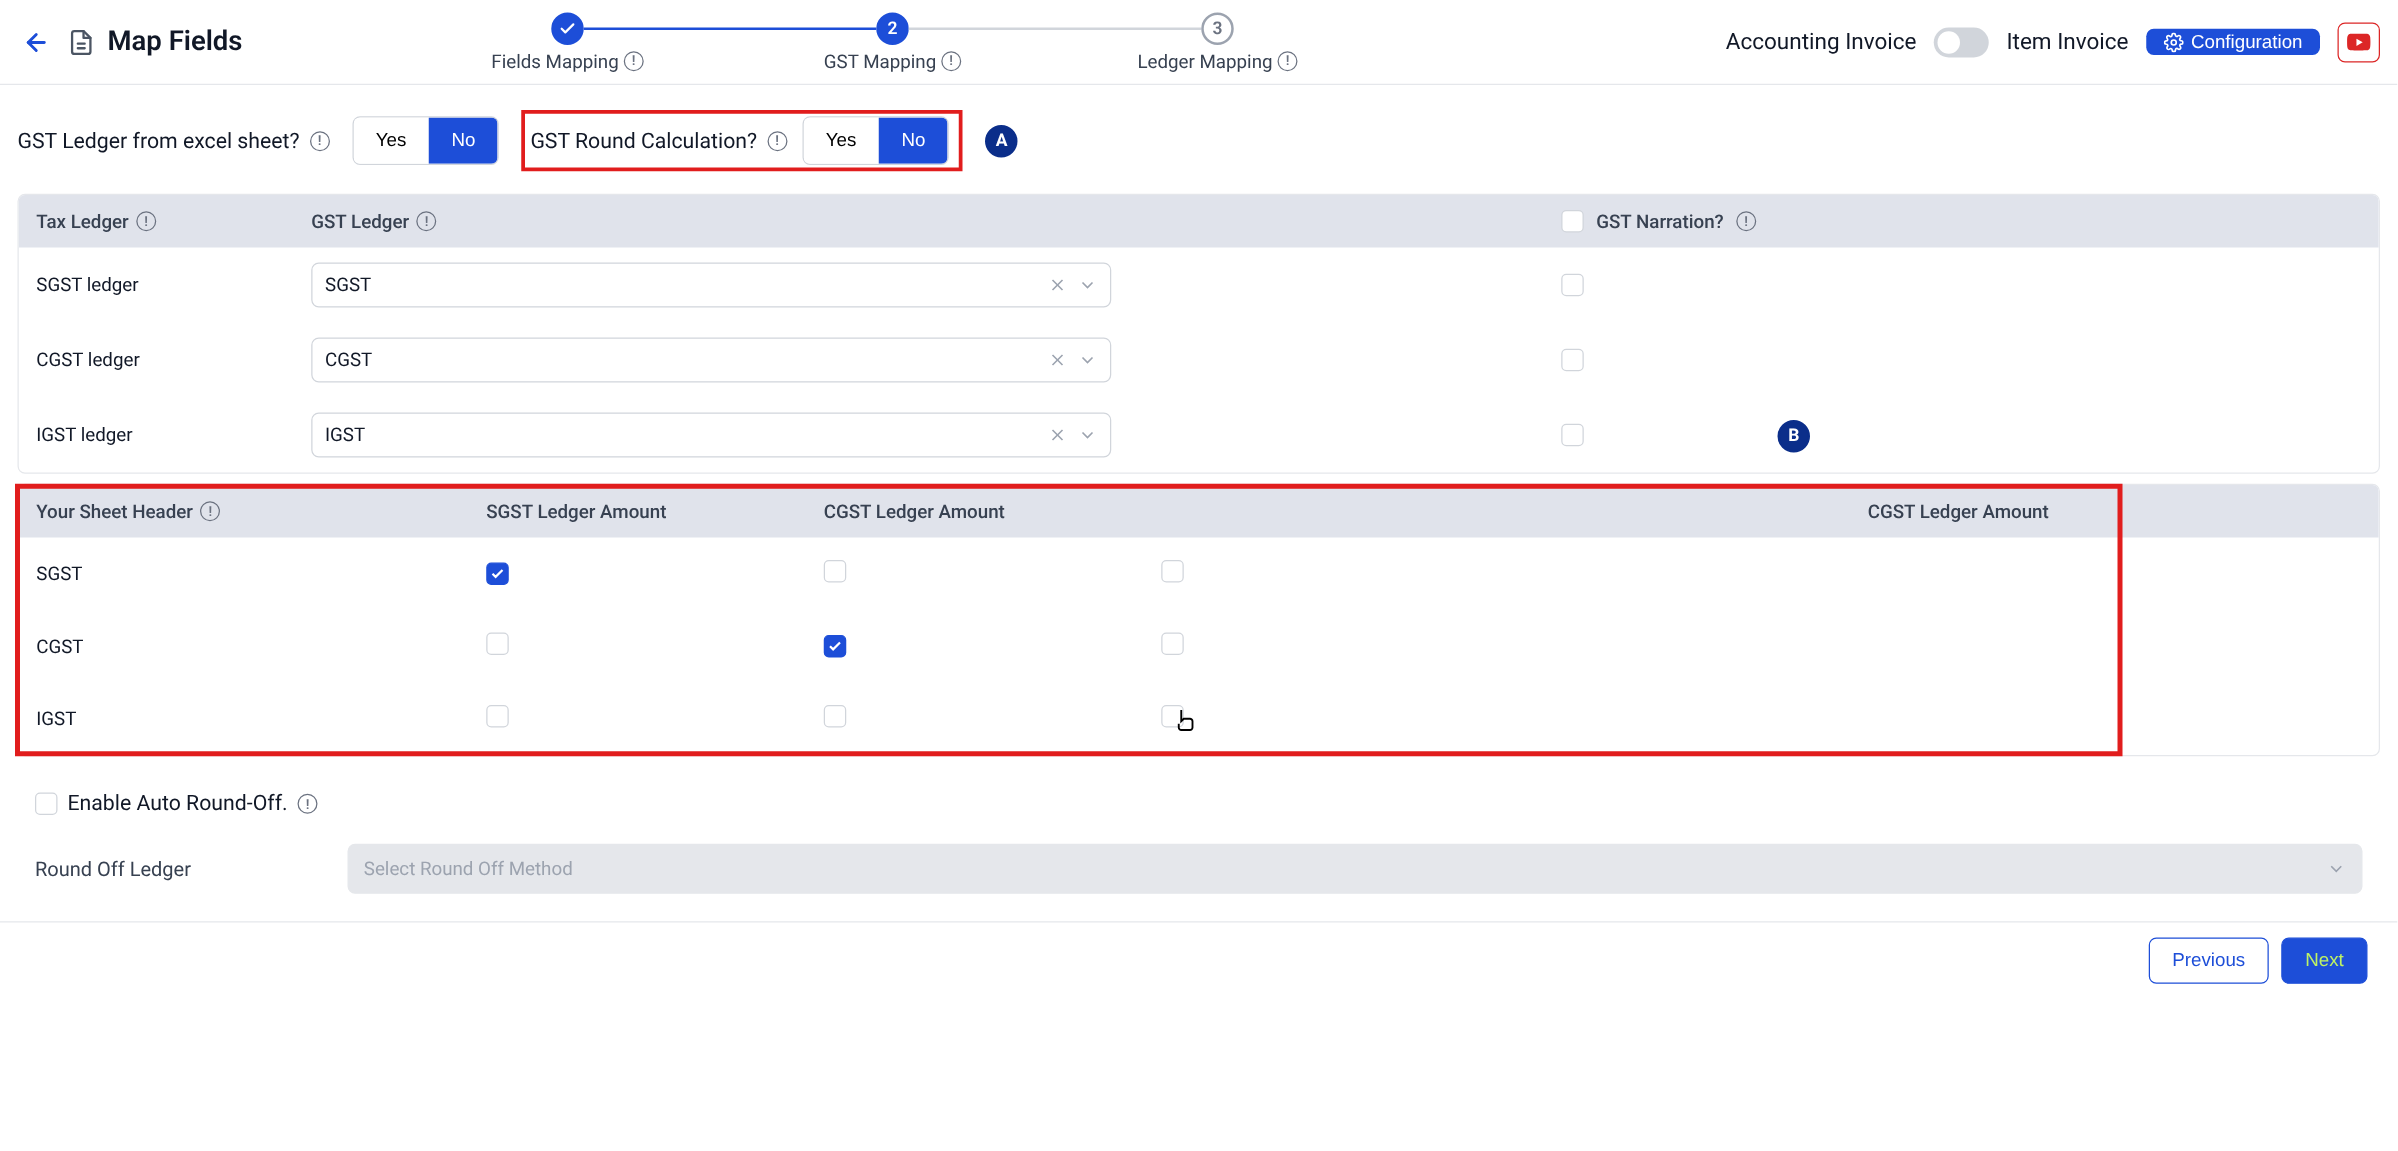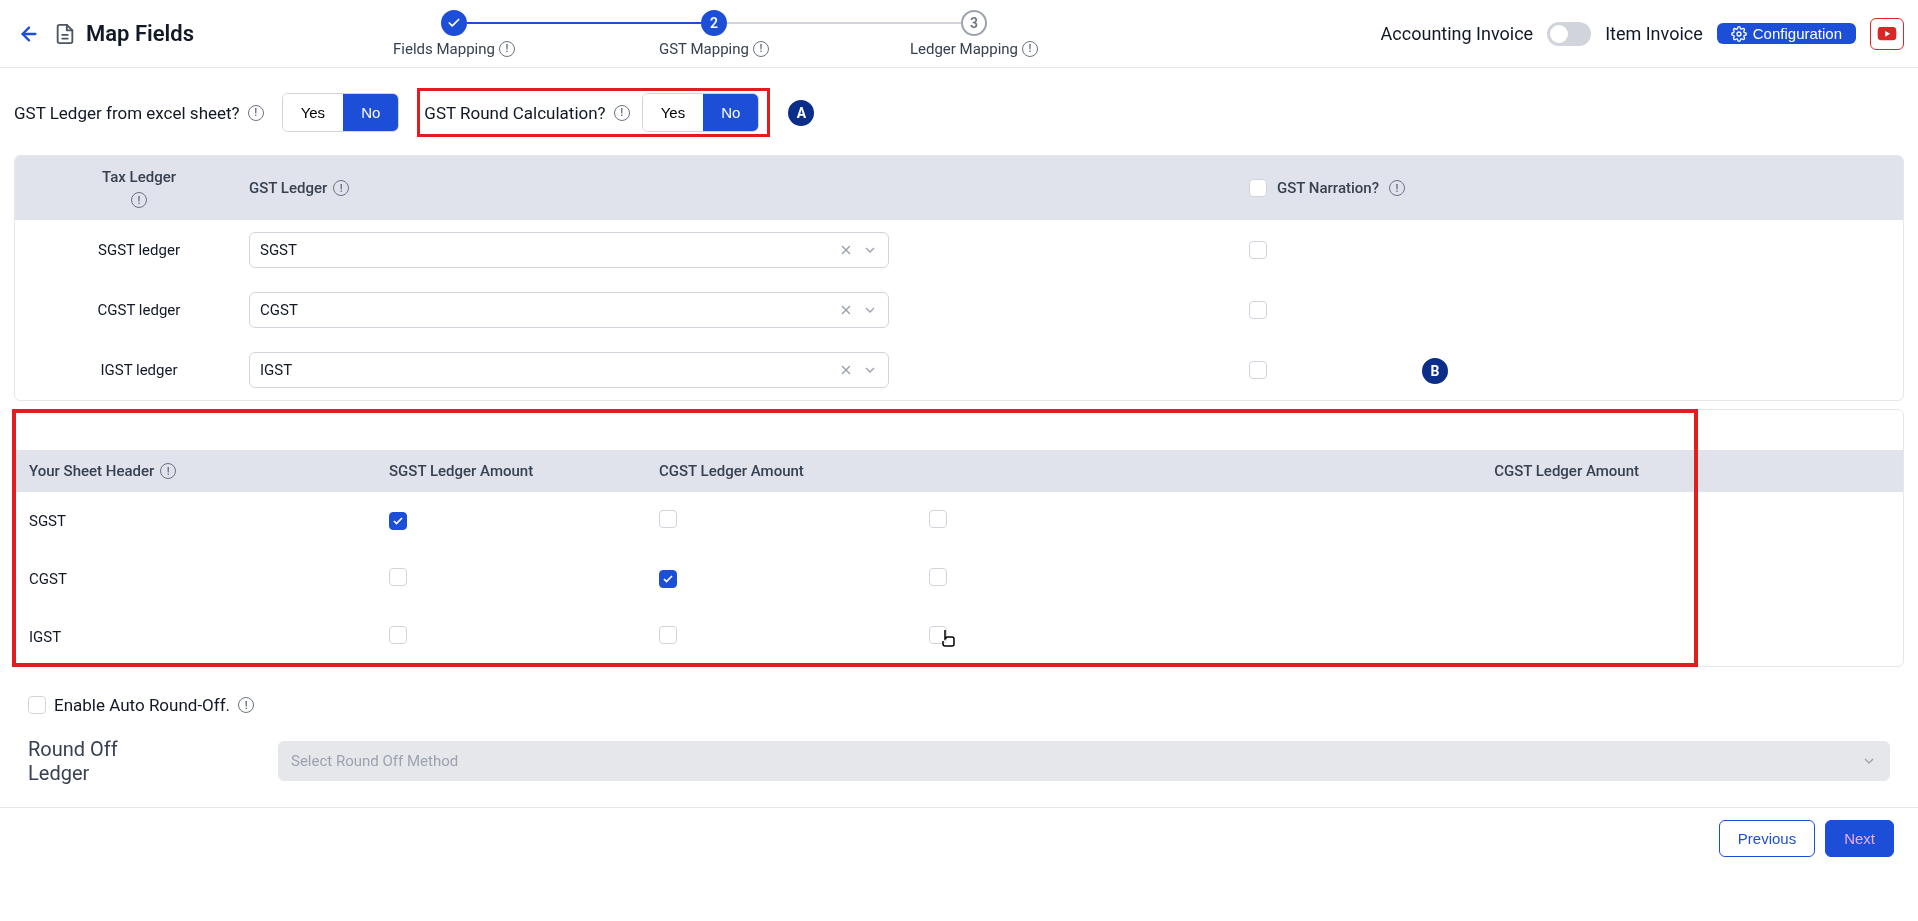--- a/index.html
+++ b/index.html
@@ -202,21 +202,21 @@
   }
   .panel-hdr {
     background: #e0e3eb;
     display: flex;
     padding: 12px 14px;
     font-size: 15px;
     color: #374151;
     font-weight: 500;
     align-items: center;
   }
-  .col-tax { width: 220px; display: flex; gap: 6px; align-items: center; flex-direction: column;}
+  .col-tax { width: 220px; display: flex; gap: 6px; align-items: center;}
   .col-gst { flex: 1; display: flex; gap: 6px; align-items: center;}
   .col-narr { width: 640px; display: flex; gap: 10px; align-items: center;}
   .panel-row {
     display: flex;
     align-items: center;
     padding: 12px 14px;
   }
   .select-box {
     border: 1px solid #d1d5db;
     border-radius: 6px;
@@ -260,21 +260,20 @@
     border-radius: 6px;
     overflow: hidden;
   }
   .panel2-hdr {
     background: #e0e3eb;
     display: flex;
     padding: 12px 14px;
     font-size: 15px;
     color: #374151;
     font-weight: 500;
-    margin-top: 40px;
   }
   .sh-col1 { width: 360px; display: flex; gap: 6px; align-items: center;}
   .sh-col { width: 270px; text-align: left; }
   .sh-col-last { flex: 1; text-align: right; padding-right: 250px;}
   .panel2-row {
     display: flex;
     align-items: center;
     padding: 18px 14px;
   }
 
@@ -288,21 +287,21 @@
     align-items: center;
     gap: 8px;
     font-size: 17px;
     margin-bottom: 22px;
   }
   .roundoff-row {
     display: flex;
     align-items: center;
     gap: 110px;
   }
-  .roundoff-row .rlbl { width: 140px; font-size: 20px; color: #374151;}
+  .roundoff-row .rlbl { width: 140px; font-size: 16px; color: #374151;}
   .select-disabled {
     background: #e5e7eb;
     border: 1px solid #e5e7eb;
     border-radius: 6px;
     padding: 10px 12px;
     color: #9ca3af;
     font-size: 15px;
     display: flex;
     align-items: center;
   }
@@ -324,21 +323,21 @@
     cursor: pointer;
   }
   .btn-outline {
     border: 1.5px solid #1d4ed8;
     background: #fff;
     color: #1d4ed8;
   }
   .btn-primary {
     border: 1.5px solid #1d4ed8;
     background: #1d4ed8;
-    color: #f0abfc;
+    color: #bef264;
   }
 
   .cursor {
     position: absolute;
     font-size: 18px;
     color: #000;
   }
 </style>
 </head>
 <body>

